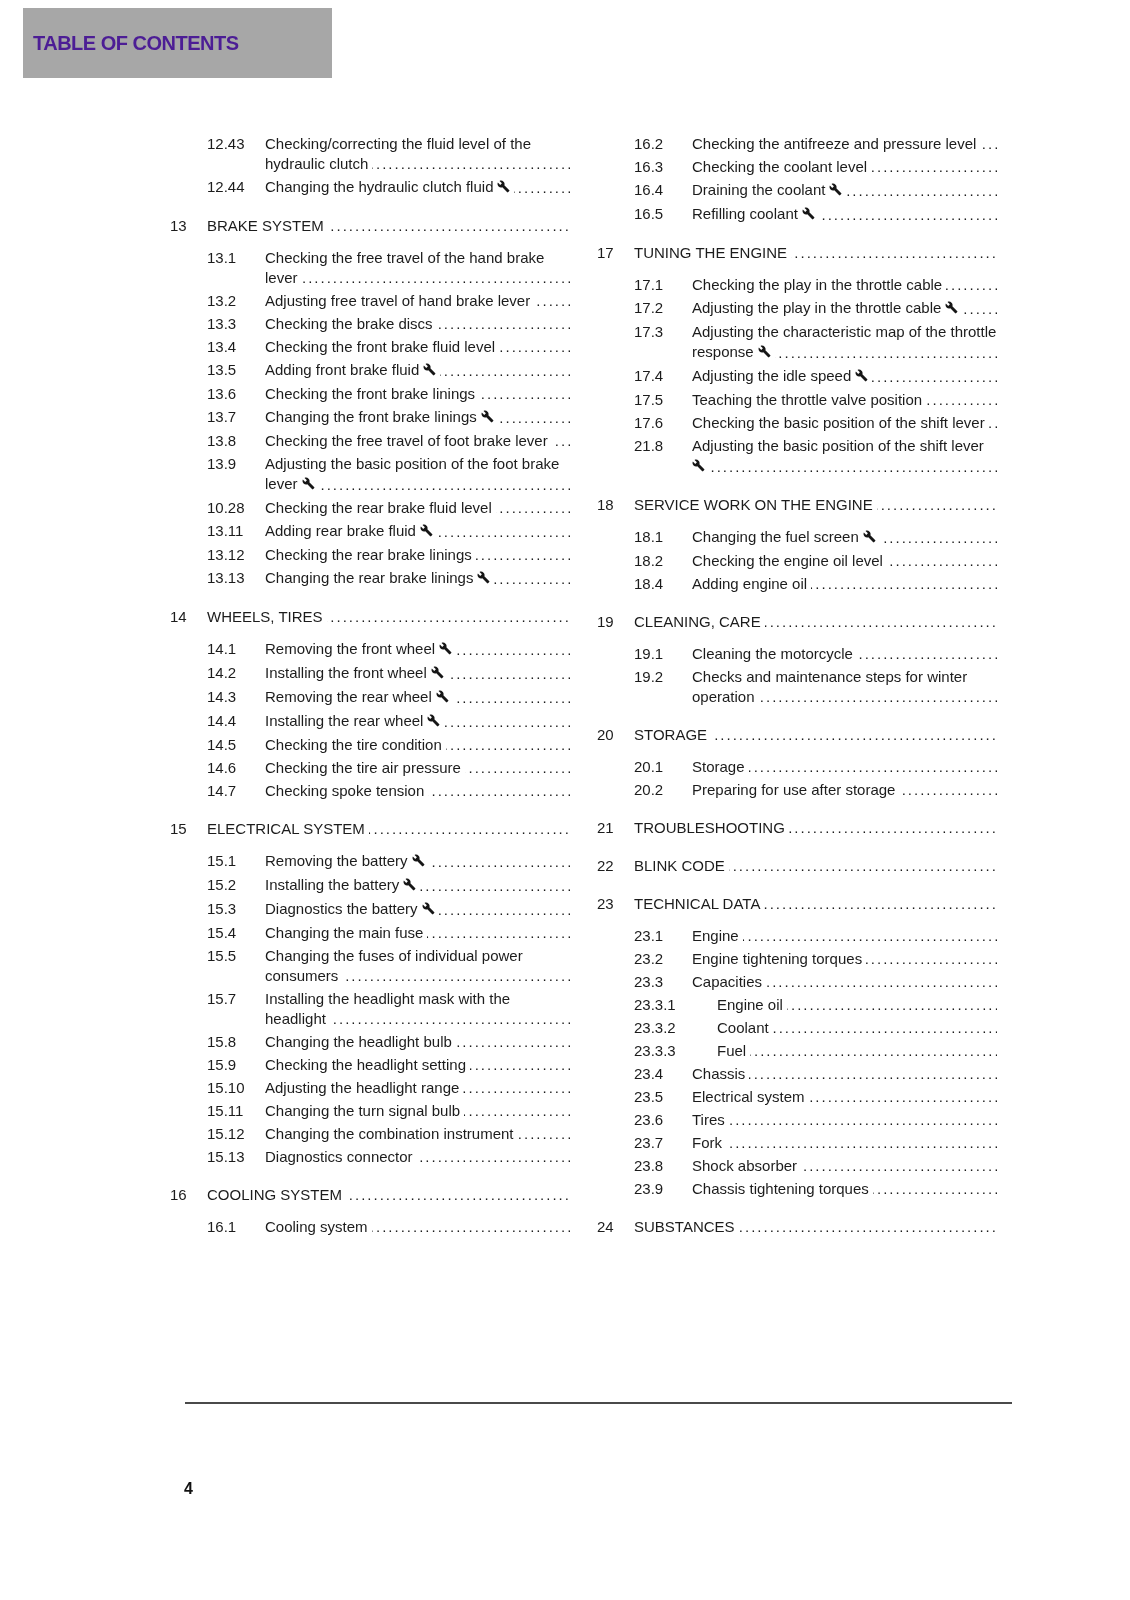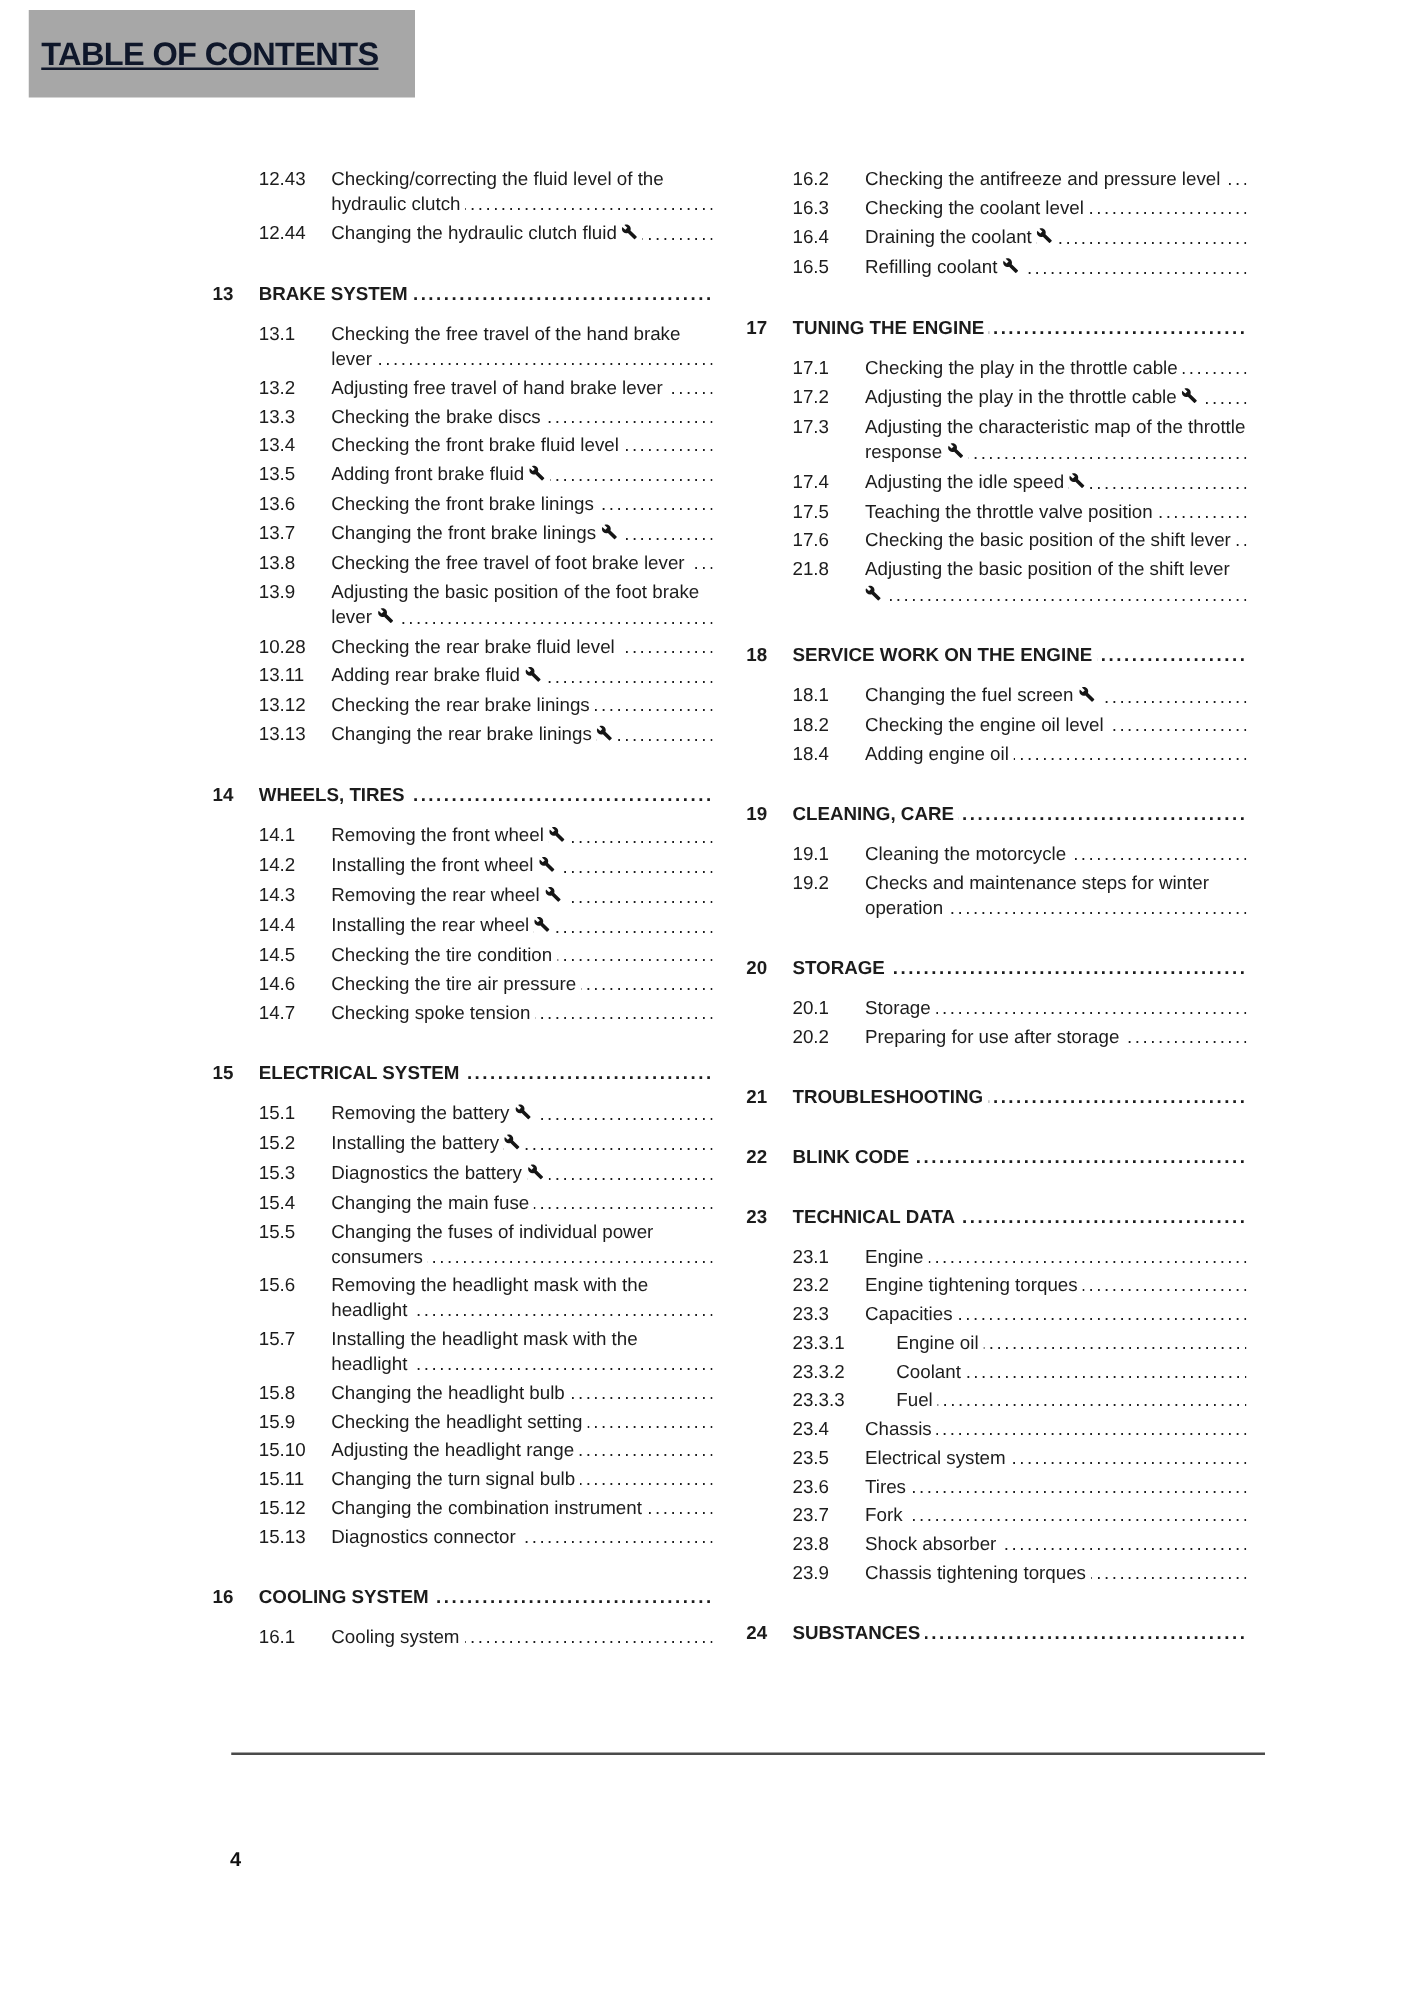--- a/index.html
+++ b/index.html
@@ -21,50 +21,48 @@
     position: absolute;
     left: 23px;
     top: 8px;
     width: 309px;
     height: 70px;
     background: #a7a7a7;
   }
   .header-box h1 {
     margin: 0;
     padding: 0 0 0 10px;
-    font-size: 26px;
+    font-size: 20px;
     font-weight: 700;
     letter-spacing: -0.5px;
     line-height: 70px;
-    color: #0f172a;
+    color: #4c1d95;
     white-space: nowrap;
-    text-decoration: underline;
   }
   
   .content {
     position: absolute;
     left: 170px;
     top: 131px;
     width: 827px;
     display: flex;
     gap: 27px;
   }
   .col {
     width: 400px;
   }
   .entry {
     display: flex;
     margin-top: 3px;
     font-size: 15px;
     line-height: 20px;
   }
   .entry.chapter {
-    margin-top: 28px;
+    margin-top: 18px;
     margin-bottom: 12px;
-    font-weight: bold;
   }
   .entry.chapter .num { flex: 0 0 37px; margin-left: 0; }
   .entry.sub .num     { flex: 0 0 58px; margin-left: 37px; }
   .entry.subsub .num  { flex: 0 0 83px; margin-left: 37px; }
   .num {
     flex-shrink: 0;
   }
   .body {
     flex: 1;
     position: relative;
@@ -277,24 +275,20 @@
   </div>
         <div class="entry sub">
     <span class="num">15.4</span>
     <span class="body"><span class="label">Changing the main fuse</span><span class="leader"><span class="dots"></span></span></span>
   </div>
         <div class="entry sub">
     <span class="num">15.5</span>
     <span class="body"><span class="label">Changing the fuses of individual power consumers</span><span class="leader"><span class="dots"></span></span></span>
   </div>
         <div class="entry sub">
-    <span class="num">15.6</span>
-    <span class="body"><span class="label">Removing the headlight mask with the headlight</span><span class="leader"><span class="dots"></span></span></span>
-  </div>
-        <div class="entry sub">
     <span class="num">15.7</span>
     <span class="body"><span class="label">Installing the headlight mask with the headlight</span><span class="leader"><span class="dots"></span></span></span>
   </div>
         <div class="entry sub">
     <span class="num">15.8</span>
     <span class="body"><span class="label">Changing the headlight bulb</span><span class="leader"><span class="dots"></span></span></span>
   </div>
         <div class="entry sub">
     <span class="num">15.9</span>
     <span class="body"><span class="label">Checking the headlight setting</span><span class="leader"><span class="dots"></span></span></span>

